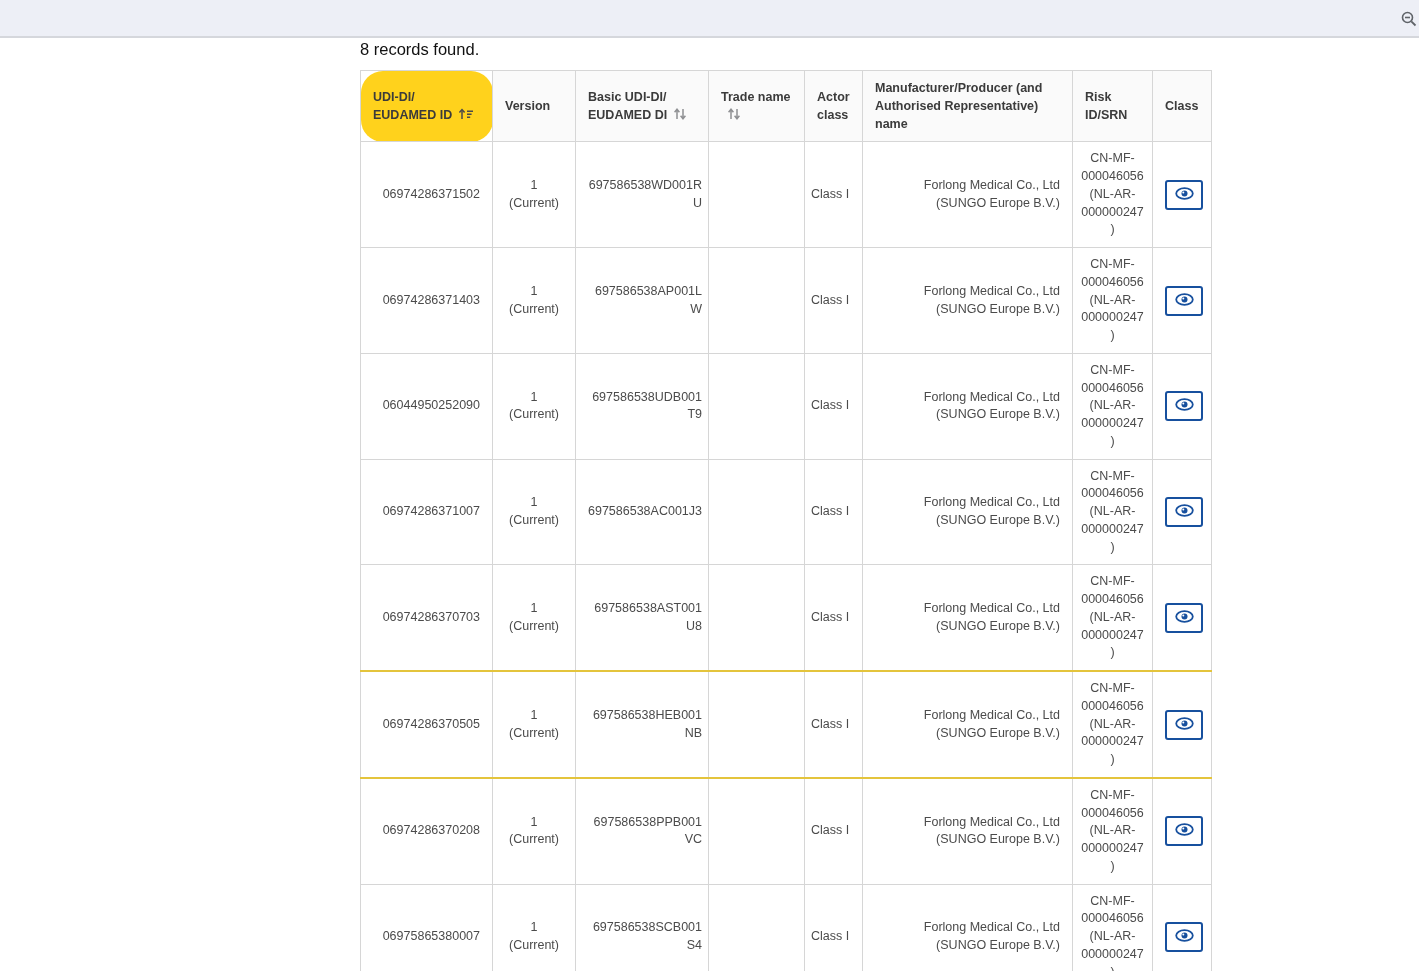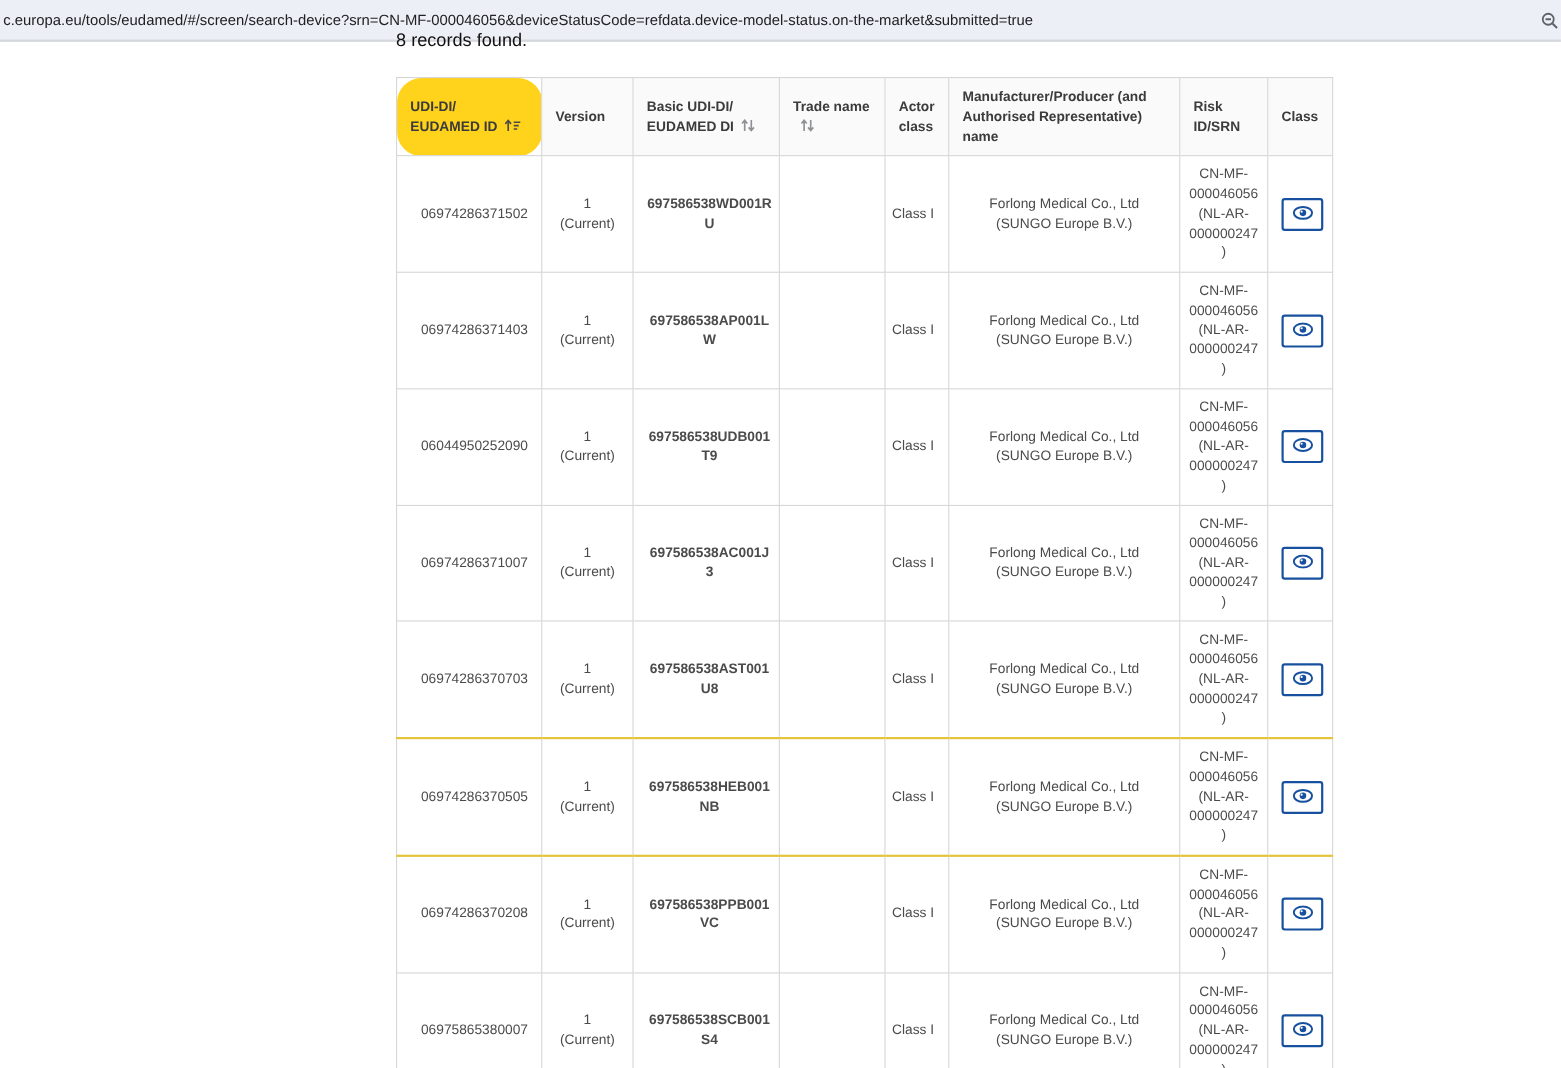--- a/index.html
+++ b/index.html
@@ -15,21 +15,21 @@
   .addressbar .url {
     font-size:13.5px; color:#202124; padding-left:3px; white-space:nowrap;
     overflow:hidden; flex:1;
   }
   .zoom-icon {
     position:absolute; right:2px; top:11px; width:16px; height:16px;
   }
 
   
   .records-found {
-    position:absolute; left:360px; top:28px;
+    position:absolute; left:360px; top:40px;
     font-size:16.5px; color:#111111;
   }
 
   
   table.results {
     position:absolute; left:360px; top:70px; width:851px;
     border-collapse:collapse; table-layout:fixed;
     font-size:12.5px; color:#4B4B4B;
   }
   table.results th, table.results td {
@@ -40,41 +40,40 @@
     height:70px; background:#FAFAFA; color:#3B3B3B;
     font-weight:bold; text-align:left; padding:8px 12px;
     line-height:1.45; overflow-wrap:break-word;
   }
   table.results thead th.hl { background:#FFD21C;border-radius:22px; }
   table.results tbody tr { height:105px; }
   table.results tbody td { padding:8px 12px; line-height:1.42; background:#ffffff; }
 
   td.c-udi   { text-align:right; }
   td.c-ver   { text-align:center; }
-  td.c-basic { text-align:center; overflow-wrap:break-word; padding-right:6px !important;font-weight:bold; }
+  td.c-basic { text-align:right; overflow-wrap:break-word; padding-right:6px !important; }
   td.c-risk  { padding-left:6px !important; padding-right:6px !important; }
-  td.c-manu  { text-align:center; }
+  td.c-manu  { text-align:right; }
   td.c-actor { text-align:center; overflow-wrap:break-word; padding-left:8px !important; padding-right:8px !important; }
   td.c-act   { text-align:center; }
 
   tr.gold-top td { border-top:2px solid #E4C43C; }
 
   .sort-ic { display:inline-block; vertical-align:-1px; margin-left:6px; }
 
   .eye-btn {
     display:inline-flex; align-items:center; justify-content:center;
     width:38px; height:30px; background:#ffffff;
     border:2px solid #17509E; border-radius:3px; cursor:pointer;
   }
 </style>
 </head>
 <body>
 
 <div class="addressbar">
-  <div class="url">c.europa.eu/tools/eudamed/#/screen/search-device?srn=CN-MF-000046056&amp;deviceStatusCode=refdata.device-model-status.on-the-market&amp;submitted=true</div>
   <span class="zoom-icon">
     <svg width="16" height="16" viewBox="0 0 16 16">
       <circle cx="6.5" cy="6.5" r="5" fill="none" stroke="#5f6368" stroke-width="1.6"></circle>
       <line x1="4" y1="6.5" x2="9" y2="6.5" stroke="#5f6368" stroke-width="1.6"></line>
       <line x1="10.3" y1="10.3" x2="14.5" y2="14.5" stroke="#5f6368" stroke-width="1.8"></line>
     </svg>
   </span>
 </div>
 
 <div class="records-found">8 records found.</div>

